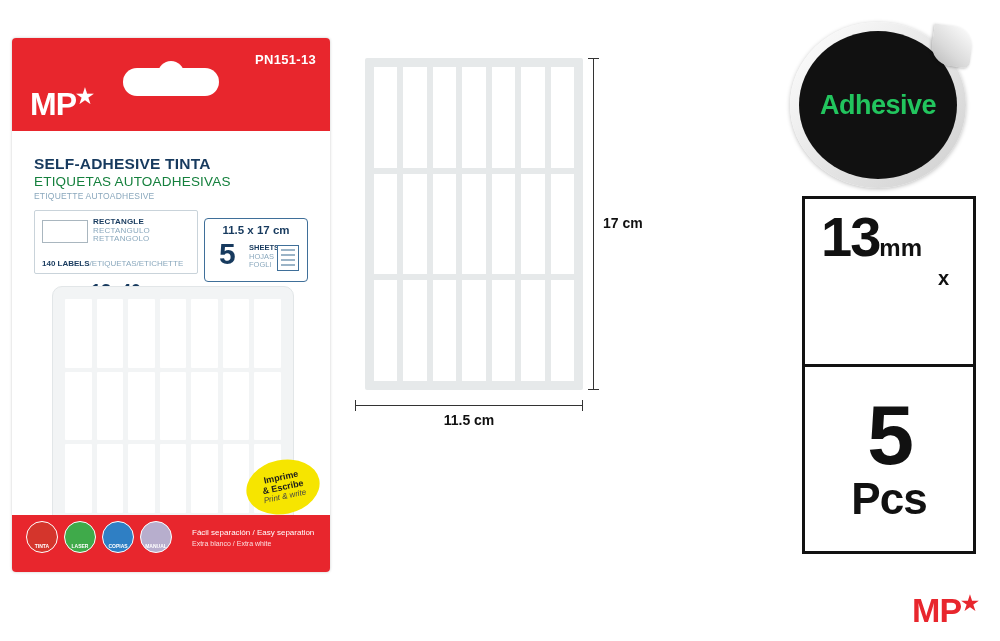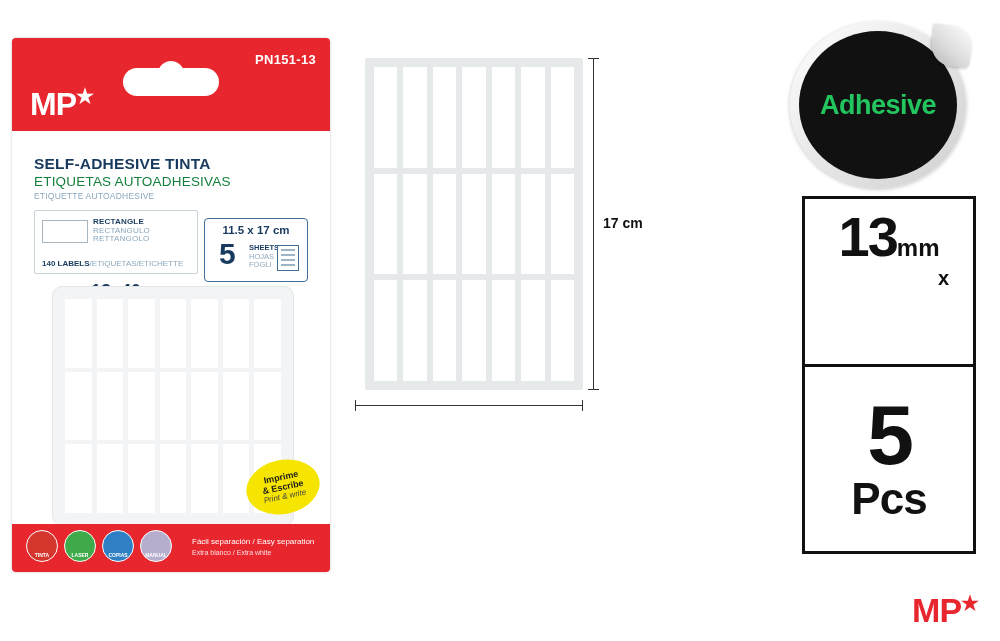--- a/index.html
+++ b/index.html
@@ -257,21 +257,21 @@
   }
   .badge-burst .b1 { font-size: 9px; font-weight: bold; color: #1c1c1c; }
   .badge-burst .b2 { font-size: 9px; font-weight: bold; color: #1c1c1c; }
   .badge-burst .b3 { font-size: 8px; color: #444; font-style: italic; }
 
   .pkg-footer {
     position: absolute;
     left: 0;
     bottom: 0;
     width: 100%;
-    height: 48px;
+    height: 57px;
     background: #e8262d;
     border-radius: 0 0 4px 4px;
   }
   .pkg-icons {
     position: absolute;
     left: 14px;
     top: 6px;
     display: flex;
     gap: 6px;
   }
@@ -441,23 +441,22 @@
     left: 802px;
     top: 196px;
     width: 174px;
     height: 171px;
     border: 3px solid #111;
     background: #fff;
     box-sizing: border-box;
   }
   .dim-card .row1 {
     position: absolute;
-    left: 0; top: 6px;
+    left: 16px; top: 6px;
     width: 100%;
-    text-align: center;
   }
   .dim-card .row2 {
     position: absolute;
     left: 0; top: 80px;
     width: 100%;
     text-align: center;
   }
   .dim-num {
     font-size: 56px;
     font-weight: bold;
@@ -636,20 +635,21 @@
       <div class="cell"></div>
       <div class="cell"></div>
       <div class="cell"></div>
       <div class="cell"></div>
       <div class="cell"></div>
     </div>
   </div>
   <div class="dim-v"></div>
   <div class="dim-v-label">17 cm</div>
   <div class="dim-h"></div>
+  <div class="dim-h-label">11.5 cm</div>
 </div>
 
 <div class="adhesive-sticker">
   <div class="sticker-outer"></div>
   <div class="sticker-inner">
     <span class="sticker-text">Adhesive</span>
   </div>
   <div class="sticker-peel"></div>
 </div>
 

